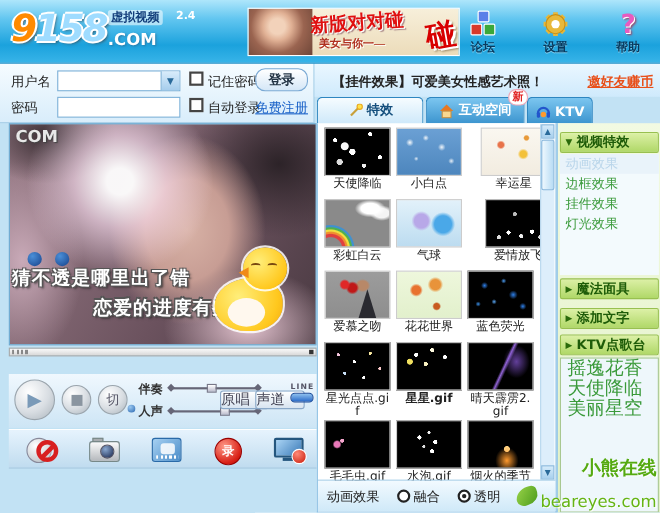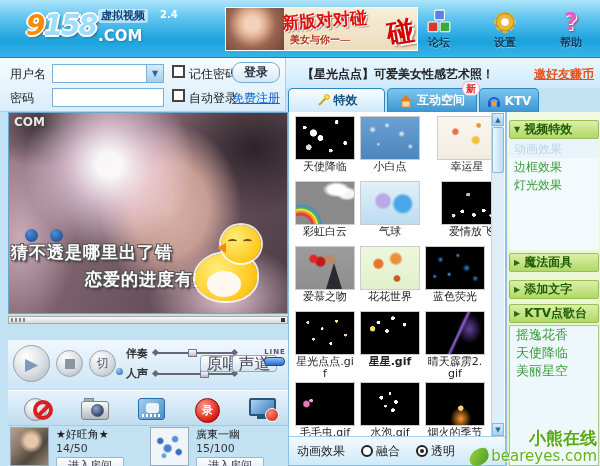--- a/index.html
+++ b/index.html
@@ -4,21 +4,21 @@
 <style>
   *{margin:0;padding:0;box-sizing:border-box;font-family:"DejaVu Sans","Liberation Sans",sans-serif;}
   html,body{width:600px;height:466px;overflow:hidden;}
   #app{position:absolute;left:0;top:0;width:600px;height:466px;background:#c2e2f4;overflow:hidden;}
 
   
   .banner{position:absolute;left:0;top:0;width:600px;height:58px;
     background:linear-gradient(#aee6fb 0%,#62c6f0 30%,#1ba2dd 72%,#38b4e8 100%);
     border-bottom:1px solid #0d86c0;}
   .logo{position:absolute;left:10px;top:4px;width:215px;height:50px;}
-  .logo-num{position:absolute;left:16px;top:2px;font-size:28px;font-weight:bold;font-style:italic;letter-spacing:-2px;line-height:40px;}
+  .logo-num{position:absolute;left:0;top:2px;font-size:34px;font-weight:bold;font-style:italic;letter-spacing:-2px;line-height:40px;}
   .n9{color:#ff8a00;text-shadow:2px 0 0 #fff,-2px 0 0 #fff,0 2px 0 #fff,0 -2px 0 #fff,2px 2px 3px #555;}
   .n158{color:#9fdcff;text-shadow:2px 0 0 #fff,-2px 0 0 #fff,0 2px 0 #fff,0 -2px 0 #fff,2px 2px 3px #356;}
   .logo-tag{position:absolute;left:88px;top:5px;background:rgba(255,255,255,.55);border-radius:3px;
     padding:0 3px;font-size:11px;font-weight:bold;color:#123d7a;line-height:14px;}
   .logo-ver{position:absolute;left:150px;top:5px;color:#fff;font-size:10px;font-weight:bold;}
   .logo-com{position:absolute;left:88px;top:23px;color:#fff;font-size:15px;font-weight:bold;text-shadow:1px 1px 2px #2a7aa8;}
   .ad{position:absolute;left:225px;top:7px;width:193px;height:44px;border:1px solid #fff;overflow:hidden;
     background:linear-gradient(#f7efda 0%,#ecdcba 100%);}
   .ad-photo{position:absolute;left:0;top:0;width:58px;height:42px;
     background:radial-gradient(circle at 45% 38%,#f2d2ba 0 7px,#e0b094 13px,#9a6450 24px,#6e4638 100%);}
@@ -65,21 +65,21 @@
   
   .video{position:absolute;left:8px;top:112px;width:280px;height:202px;border:1px solid #6aa8d0;overflow:hidden;
     background:
       radial-gradient(circle at 36% 26%, rgba(255,255,255,.95) 0 12px, rgba(255,228,246,.6) 42px, rgba(255,228,246,0) 85px),
       radial-gradient(ellipse 95px 115px at 58% 48%, #d8b2a6 0%, #c79d94 40%, rgba(199,157,148,0) 75%),
       radial-gradient(ellipse 120px 95px at 88% 18%, #2c2328 0%, rgba(44,35,40,0) 70%),
       radial-gradient(ellipse 90px 60px at 12% 6%, #3a2e33 0%, rgba(58,46,51,0) 70%),
       radial-gradient(ellipse 110px 75px at 78% 92%, #e3c3cf 0%, rgba(227,195,207,0) 70%),
       radial-gradient(ellipse 80px 130px at 4% 62%, #c9aab8 0%, rgba(201,170,184,0) 70%),
       linear-gradient(120deg,#9a7d88,#6b525e 60%,#4a3a42);}
-  .com-label{position:absolute;left:5px;top:2px;font-size:12px;font-weight:bold;color:#e8e8e8;text-shadow:1px 1px 1px #444;}
+  .com-label{position:absolute;left:5px;top:2px;font-size:15px;font-weight:bold;color:#e8e8e8;text-shadow:1px 1px 1px #444;}
   .vdot{position:absolute;width:13px;height:13px;border-radius:50%;
     background:radial-gradient(circle at 35% 30%,#4a8fd8,#16418a);}
   .lyric{position:absolute;font-size:17px;font-weight:bold;color:#fff;letter-spacing:1px;white-space:nowrap;
     text-shadow:-1px -1px 0 #555,1px -1px 0 #555,-1px 1px 0 #555,1px 1px 0 #555,2px 2px 2px rgba(40,40,40,.8);}
   .chick{position:absolute;left:180px;top:110px;width:80px;height:86px;}
   .chick-body{position:absolute;left:6px;top:30px;width:62px;height:48px;border-radius:55% 45% 50% 50%;
     background:radial-gradient(circle at 35% 35%,#ffee7a,#ffc81e 70%,#f0a810);box-shadow:0 0 0 2px rgba(255,255,255,.85);}
   .chick-belly{position:absolute;left:18px;top:48px;width:34px;height:26px;border-radius:50%;background:#fff8ee;}
   .chick-head{position:absolute;left:32px;top:2px;width:40px;height:38px;border-radius:50%;
     background:radial-gradient(circle at 35% 35%,#ffee7a,#ffc81e 70%,#f0a810);box-shadow:0 0 0 2px rgba(255,255,255,.85);}
@@ -107,21 +107,21 @@
   .btn-cut{left:81px;top:10px;width:27px;height:27px;font-size:12px;color:#556;}
   .mix-label{position:absolute;font-size:11px;font-weight:bold;color:#333;}
   .slider{position:absolute;width:78px;height:2px;background:#667;}
   .slider::before,.slider::after{content:"";position:absolute;top:-2px;width:5px;height:5px;background:#667;transform:rotate(45deg);}
   .slider::before{left:-3px;} .slider::after{right:-3px;}
   .shandle{position:absolute;top:-3px;width:9px;height:8px;border:1px solid #778;
     background:linear-gradient(#fff,#bbc);cursor:pointer;}
   .mic-dot{position:absolute;left:108px;top:28px;width:7px;height:7px;border-radius:50%;
     background:radial-gradient(circle at 35% 30%,#9ac8f0,#2a66b0);}
   .sbtn{position:absolute;width:45px;height:17px;border:1px solid #8aa8c8;border-radius:3px;
-    background:linear-gradient(#ffffff,#d8e4f0);font-size:16px;color:#445;text-align:center;line-height:15px;cursor:pointer;}
+    background:linear-gradient(#ffffff,#d8e4f0);font-size:13px;color:#445;text-align:left;line-height:15px;cursor:pointer;}
   .line-wrap{position:absolute;left:256px;top:8px;width:22px;text-align:center;cursor:pointer;}
   .line-txt{font-size:7px;font-weight:bold;color:#556;letter-spacing:1px;}
   .line-bar{margin-top:1px;width:21px;height:9px;border-radius:4px;
     background:linear-gradient(#8ec0ee,#2a6ac8);border:1px solid #1a4a98;}
 
   
   .toolbar{position:absolute;left:8px;top:390px;width:280px;height:36px;
     background:linear-gradient(#e6f3fd,#c0dcef);border-top:1px solid #fff;border-bottom:1px solid #a8c8e0;}
   .tool{position:absolute;top:2px;width:34px;height:32px;cursor:pointer;}
   .i-nocam-cam{position:absolute;left:2px;top:5px;width:23px;height:23px;border-radius:50%;
@@ -207,29 +207,29 @@
   .shead{position:absolute;left:2px;width:90px;height:19px;border:1px solid #98c050;border-radius:2px;
     background:linear-gradient(#dcf0a6,#b0d868);display:flex;align-items:center;gap:4px;padding-left:4px;
     font-size:12px;font-weight:bold;color:#1e5c08;cursor:pointer;}
   .s-arrow-g{font-size:8px;color:#2a6a0a;}
   .sitems{position:absolute;left:2px;top:28px;width:90px;height:110px;background:#f3fafd;}
   .sitem{padding-left:5px;font-size:12px;color:#3a9a3a;height:18px;line-height:18px;cursor:pointer;}
   .sitem.sel{color:#b9d5ea;background:#e9f3fa;}
   .selbox{position:absolute;left:2px;top:213px;width:90px;height:141px;background:#eef7fb;border:1px solid #a8c890;}
   .seltitle{height:20px;background:linear-gradient(#fdfeff,#d8e8f4);border-bottom:1px solid #b8cce0;
     color:#1c52a8;font-weight:bold;font-size:12px;line-height:20px;padding-left:8px;}
-  .selitem{padding-left:6px;font-size:13px;color:#3a9a3a;height:18px;line-height:18px;cursor:pointer;}
+  .selitem{padding-left:6px;font-size:17px;color:#3a9a3a;height:18px;line-height:18px;cursor:pointer;}
 
   
   .wm{position:absolute;right:3px;bottom:1px;text-align:right;z-index:9;}
   .wm1{font-size:17px;font-weight:bold;color:#55aa11;text-shadow:1px 1px 0 rgba(255,255,255,.85);line-height:19px;}
   .wm-row{display:flex;align-items:center;justify-content:flex-end;gap:2px;}
   .wm-logo{width:20px;height:16px;border-radius:70% 30% 60% 40%;transform:rotate(-18deg);
     background:linear-gradient(135deg,#9ad44a,#4a9a1a);}
-  .wm2{font-size:15px;color:#66b514;text-shadow:1px 1px 0 rgba(255,255,255,.85);line-height:17px;}
+  .wm2{font-size:15px;color:#66b514;text-shadow:1px 1px 0 rgba(255,255,255,.85);line-height:17px;margin-top:12px;}
 </style>
 </head>
 <body>
 
 <div id="app">
 
   <div class="banner">
     <div class="logo">
       <div class="logo-num"><span class="n9">9</span><span class="n158">158</span></div>
       <div class="logo-tag">虚拟视频</div>
@@ -286,21 +286,21 @@
     <div class="chk-label" style="left:189px;top:8px;">记住密码</div>
     <div class="login-btn">登录</div>
     <div class="fld-label" style="left:10px;top:32px;">密码</div>
     <div class="pwd-input"></div>
     <div class="chk" style="left:172px;top:31px;"></div>
     <div class="chk-label" style="left:189px;top:32px;">自动登录</div>
     <div class="reg-link">免费注册</div>
   </div>
 
   <div class="promo">
-    <div class="promo-text">【星光点点】可爱美女性感艺术照！</div>
+    <div class="promo-text">【挂件效果】可爱美女性感艺术照！</div>
     <div class="promo-link">邀好友赚币</div>
   </div>
 
   <div class="tabs">
     <div class="tab active" style="width:97px;">
       <svg width="14" height="14" viewBox="0 0 14 14">
           <line x1="3" y1="11" x2="10" y2="4" stroke="#c8a03a" stroke-width="2"></line>
           <circle cx="11" cy="3" r="2.4" fill="#ffe24a" stroke="#e8a820"></circle>
         </svg>
       <span>特效</span>
@@ -384,38 +384,20 @@
     <div class="tool" style="left:182px;">
       <div class="i-rec">录</div>
     </div>
     <div class="tool" style="left:238px;">
       <div class="i-screen"></div>
       <div class="i-screen-stand"></div>
       <div class="i-screen-badge"></div>
     </div>
   </div>
 
-  <div class="rooms">
-    <div class="room">
-      <div class="rthumb rt1"></div>
-      <div class="rinfo">
-        <div class="rname">★好旺角★</div>
-        <div class="rcount">14/50</div>
-        <div class="rbtn">进入房间</div>
-      </div>
-    </div>
-    <div class="room">
-      <div class="rthumb rt2"></div>
-      <div class="rinfo">
-        <div class="rname">廣東一幽</div>
-        <div class="rcount">15/100</div>
-        <div class="rbtn">进入房间</div>
-      </div>
-    </div>
-  </div>
 
   <div class="panel">
     <div class="cell" style="left:6px;top:4px;">
         <div class="thumb t1"></div>
         <div class="elabel">天使降临</div>
       </div>
     <div class="cell" style="left:71px;top:4px;">
         <div class="thumb t2"></div>
         <div class="elabel">小白点</div>
       </div>
@@ -490,20 +472,21 @@
   </div>
 
   <div class="side">
     <div class="shead" style="top:8px;">
       <span class="s-arrow-g">▼</span>
       <span>视频特效</span>
     </div>
     <div class="sitems">
       <div class="sitem sel">动画效果</div>
       <div class="sitem">边框效果</div>
+      <div class="sitem">挂件效果</div>
       <div class="sitem">灯光效果</div>
     </div>
     <div class="shead" style="top:141px;">
       <span class="s-arrow-g">▶</span>
       <span>魔法面具</span>
     </div>
     <div class="shead" style="top:168px;">
       <span class="s-arrow-g">▶</span>
       <span>添加文字</span>
     </div>

